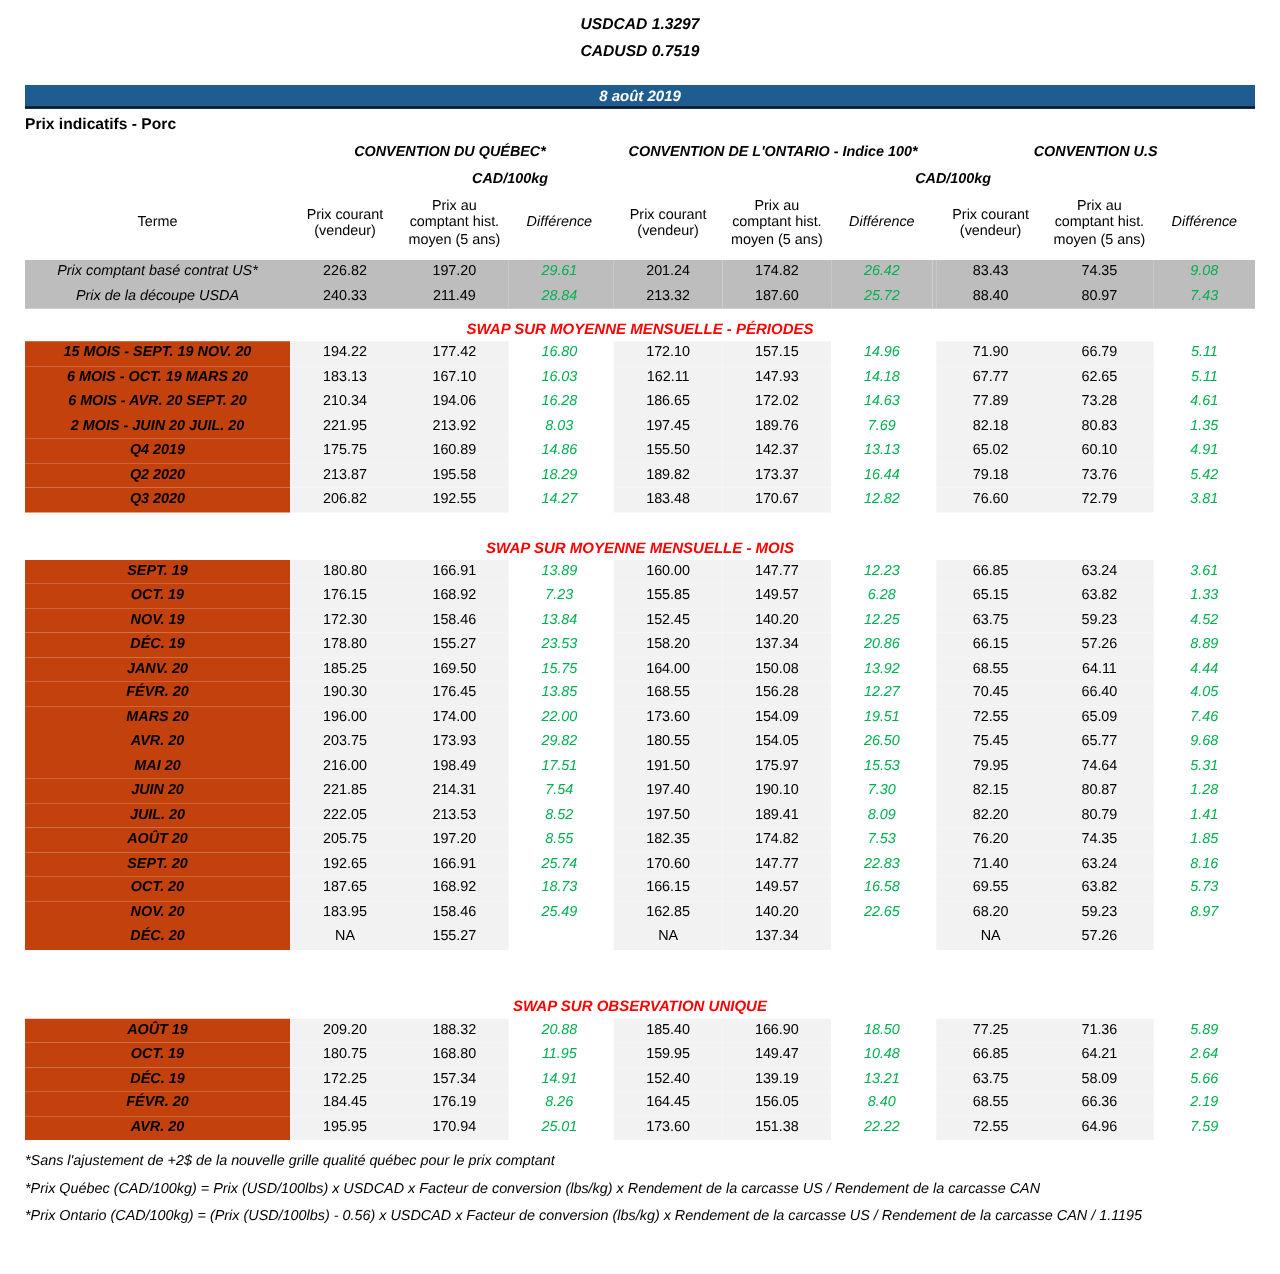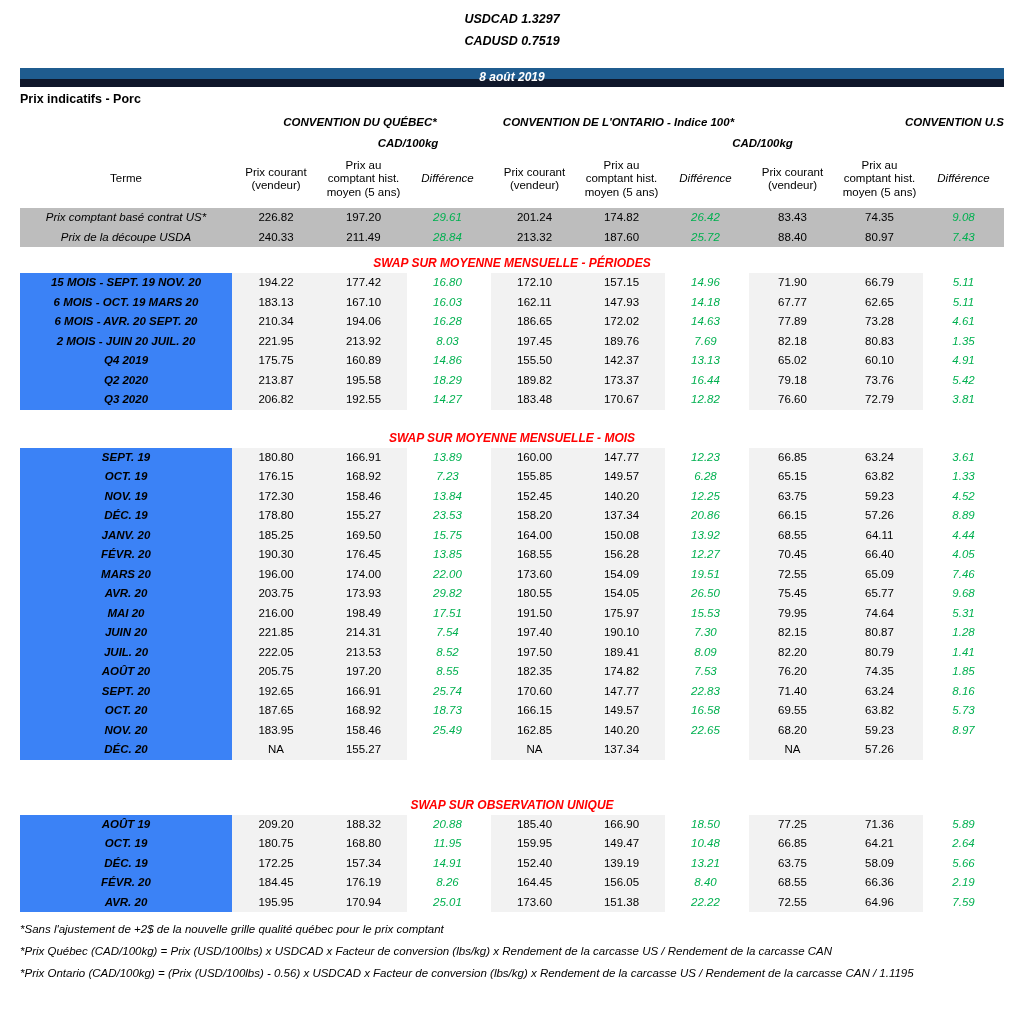--- a/index.html
+++ b/index.html
@@ -2,47 +2,47 @@
 <html><head>
 <meta charset="utf-8">
 <style>
   * { margin:0; padding:0; box-sizing:border-box; }
   html,body { background:#ffffff; }
   body { font-family:"Liberation Sans", sans-serif; color:#000; width:1024px; height:1019px; overflow:hidden; }
   .page { width:1024px; padding:0 20px; }
 
   .fx { padding-top:8px; text-align:center; font-style:italic; font-weight:bold; font-size:12.5px; line-height:22px; }
 
-  .banner { margin-top:16px; height:19px; background:#1f5c8f; border-bottom:8px solid #0f172a;
+  .banner { margin-top:16px; height:19px; background:#1f5c8f; border-bottom:2px solid #0f172a;
             color:#fff; font-weight:bold; font-style:italic; font-size:12px; text-align:center; line-height:18px; }
 
   .page-title { margin-top:4px; font-weight:bold; font-size:12.5px; line-height:16px; }
 
   .row { display:grid;
          grid-template-columns:212px 88px 87px 81px 3px 87px 87px 81px 3px 87px 87px 81px;
          height:19.5px; line-height:19.5px; font-size:11.5px; }
 
   
   .hdr-names { margin-top:7px; height:16px; line-height:16px; }
   .hdr-units { margin-top:5px; height:16px; line-height:16px;gap:24px; }
   .gh { text-align:center; font-weight:bold; font-style:italic; font-size:11.5px; }
   .g1 { grid-column:2 / span 3; }
   .g2 { grid-column:6 / span 3; }
-  .g3 { grid-column:10 / span 3;text-align:right; }
+  .g3 { grid-column:10 / span 3; }
 
   
   .hdr-cols { margin-top:5px; height:46px; }
   .hdr-cols .ch { display:flex; align-items:center; justify-content:center; text-align:center;
                   font-size:11.5px; line-height:13.5px; padding:0 3px; }
   .ch-diff { font-style:italic; }
 
   #table-body { margin-top:6px; }
 
   .cell { text-align:center; overflow:hidden; white-space:nowrap; }
-  .c-label { background:#3b82f6; font-weight:bold; }
+  .c-label { background:#c2410c; font-weight:bold; }
   .c-num  { background:#f2f2f2; }
   .c-diff { background:#ffffff; color:#00b050; font-style:italic; }
   .c-gap  { background:#ffffff; }
 
   .lab-i  { font-style:italic; font-weight:normal; }
   .lab-bi { font-style:italic; font-weight:bold; }
   .lab-b  { font-weight:bold;font-style:italic; }
 
   
   .spot .cell { background:#bdbdbd; }

